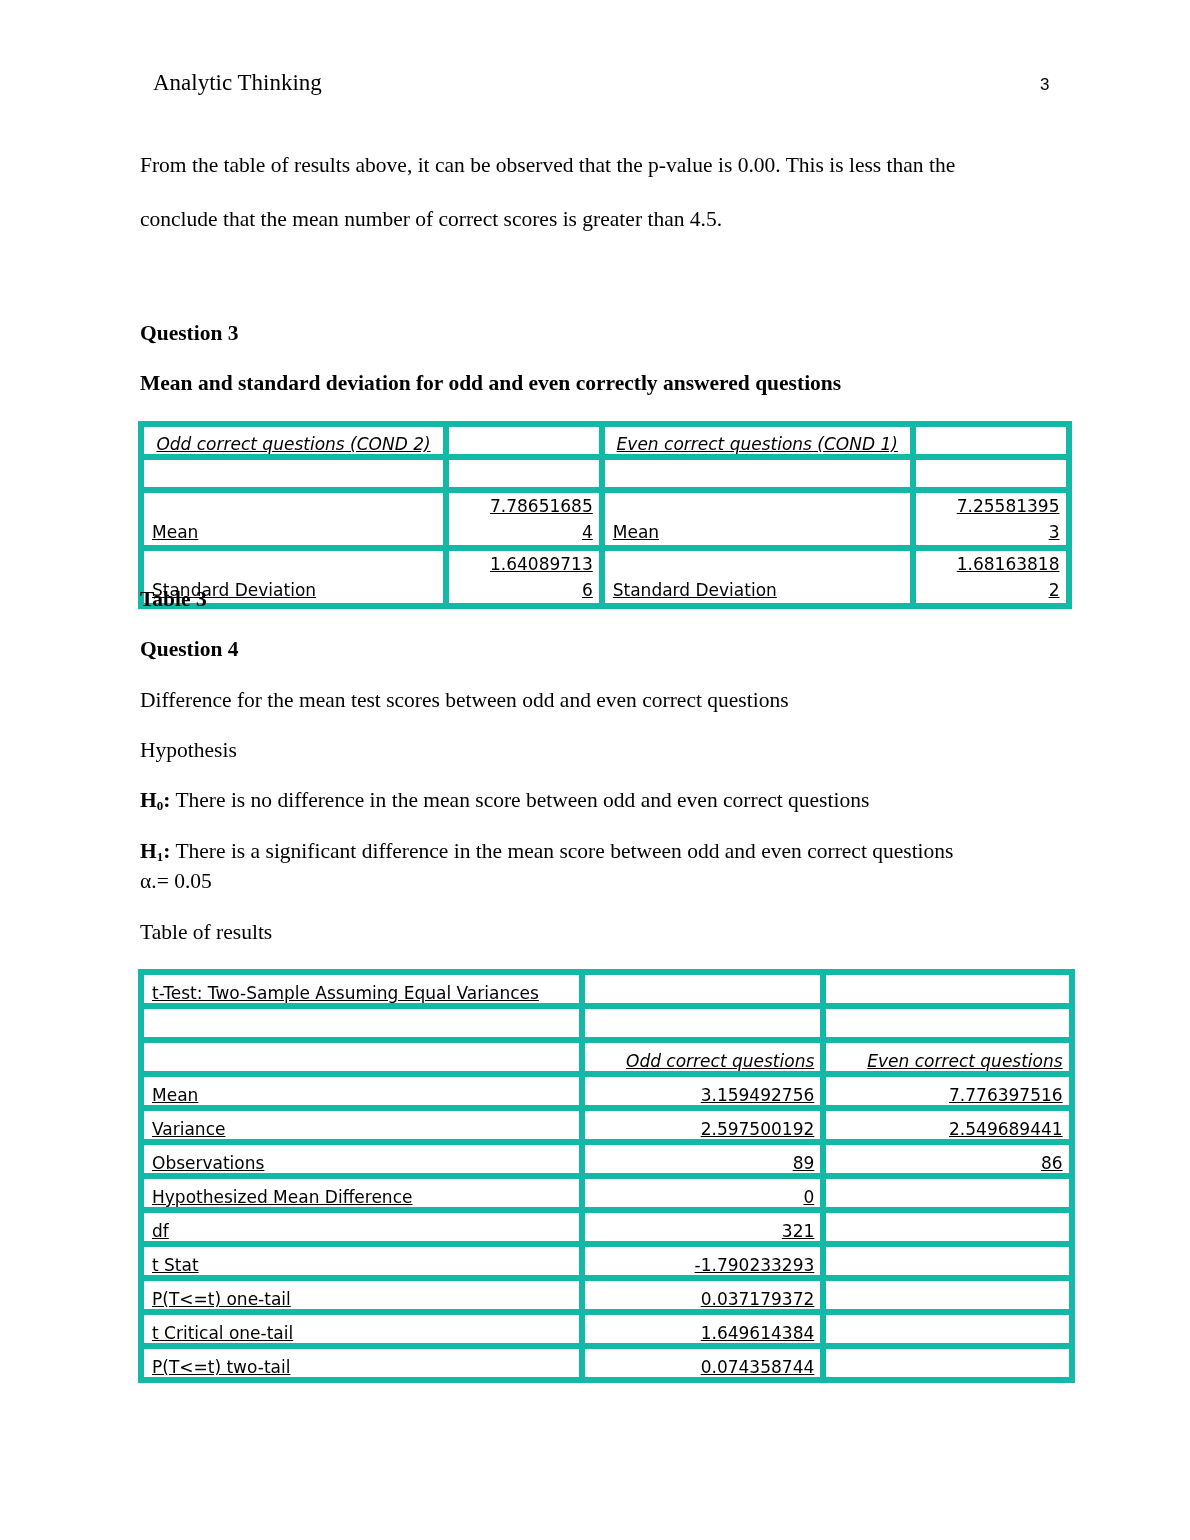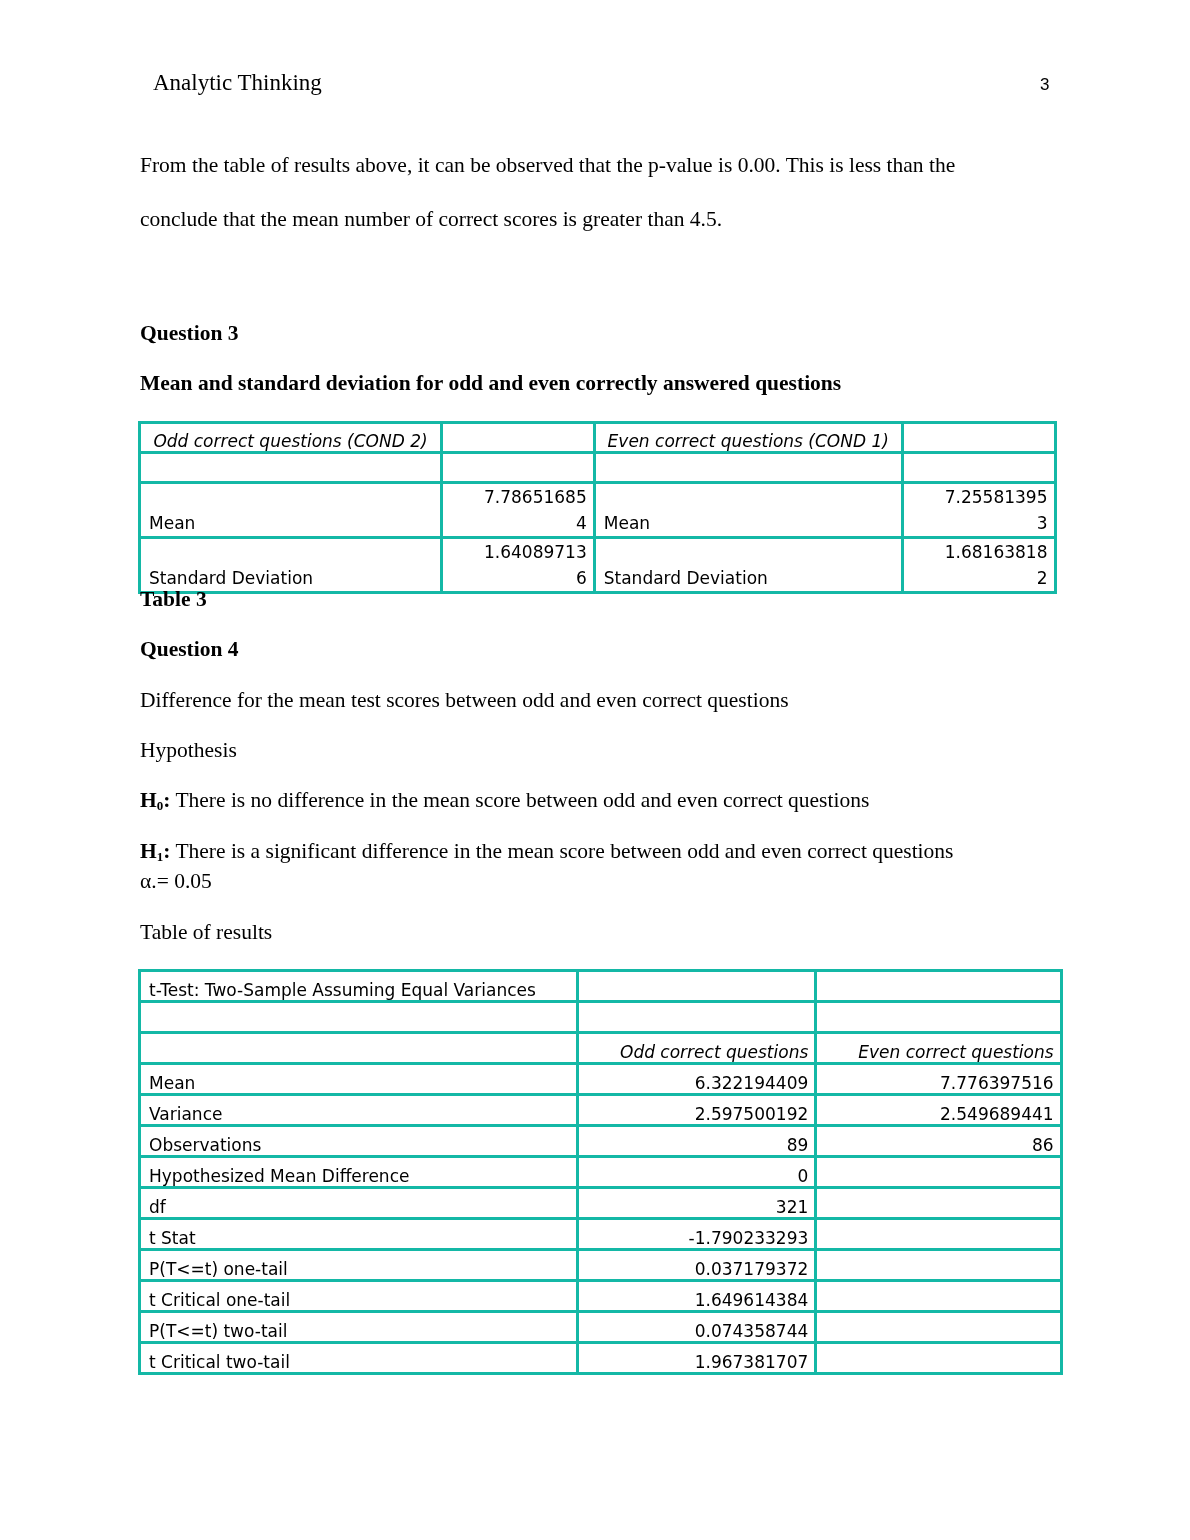--- a/index.html
+++ b/index.html
@@ -7,21 +7,21 @@
   .serif { font-family: "Liberation Serif", "DejaVu Serif", serif; }
   .sans { font-family: "Liberation Sans", "DejaVu Sans", sans-serif; }
   .abs { position: absolute; }
   .header-title { left: 153px; top: 70px; font-size: 23px; }
   .page-num { left: 1040px; top: 75px; font-size: 17px; }
   .para { left: 140px; top: 138px; width: 920px; font-size: 21.5px; line-height: 54px; }
   .para p { margin: 0; }
   .h-bold { font-weight: bold; font-size: 21.5px; }
   .line { font-size: 21.5px; }
   table.xl { position: absolute; border-collapse: collapse; font-family: "DejaVu Sans", "Liberation Sans", sans-serif; font-size: 17px; }
-  table.xl td { border: 3px solid #14b8a6; padding: 0 8px; vertical-align: bottom; white-space: nowrap; }
+  table.xl td { border: 6px solid #14b8a6; padding: 0 8px; vertical-align: bottom; white-space: nowrap; text-decoration: underline; }
   table.xl td.num { text-align: right; padding-right: 6px; padding-left: 41px; }
   table.xl td.it { font-style: italic; margin-left: 42px; }
   table.xl td.it-c { font-style: italic; text-align: center; }
   #t3 { left: 138px; top: 421px; }
   #t3 td { height: 27px; }
   #t3 tr.tall td { height: 52px; line-height: 26px; }
   #t4 { left: 138px; top: 969px; }
   #t4 td { height: 28px; }
   sub { font-size: 13px; vertical-align: -3px; }
 </style>
@@ -95,21 +95,21 @@
     <td></td>
     <td></td>
   </tr>
   <tr>
     <td></td>
     <td class="it num">Odd correct questions</td>
     <td class="it num">Even correct questions</td>
   </tr>
   <tr>
     <td>Mean</td>
-    <td class="num">6.322194409</td>
+    <td class="num">3.159492756</td>
     <td class="num">7.776397516</td>
   </tr>
   <tr>
     <td>Variance</td>
     <td class="num">2.597500192</td>
     <td class="num">2.549689441</td>
   </tr>
   <tr>
     <td>Observations</td>
     <td class="num">89</td>
@@ -138,19 +138,14 @@
   <tr>
     <td>t Critical one-tail</td>
     <td class="num">1.649614384</td>
     <td class="num"></td>
   </tr>
   <tr>
     <td>P(T&lt;=t) two-tail</td>
     <td class="num">0.074358744</td>
     <td class="num"></td>
   </tr>
-  <tr>
-    <td>t Critical two-tail</td>
-    <td class="num">1.967381707</td>
-    <td class="num"></td>
-  </tr>
 </tbody>
   </table>
 
 </body></html>

